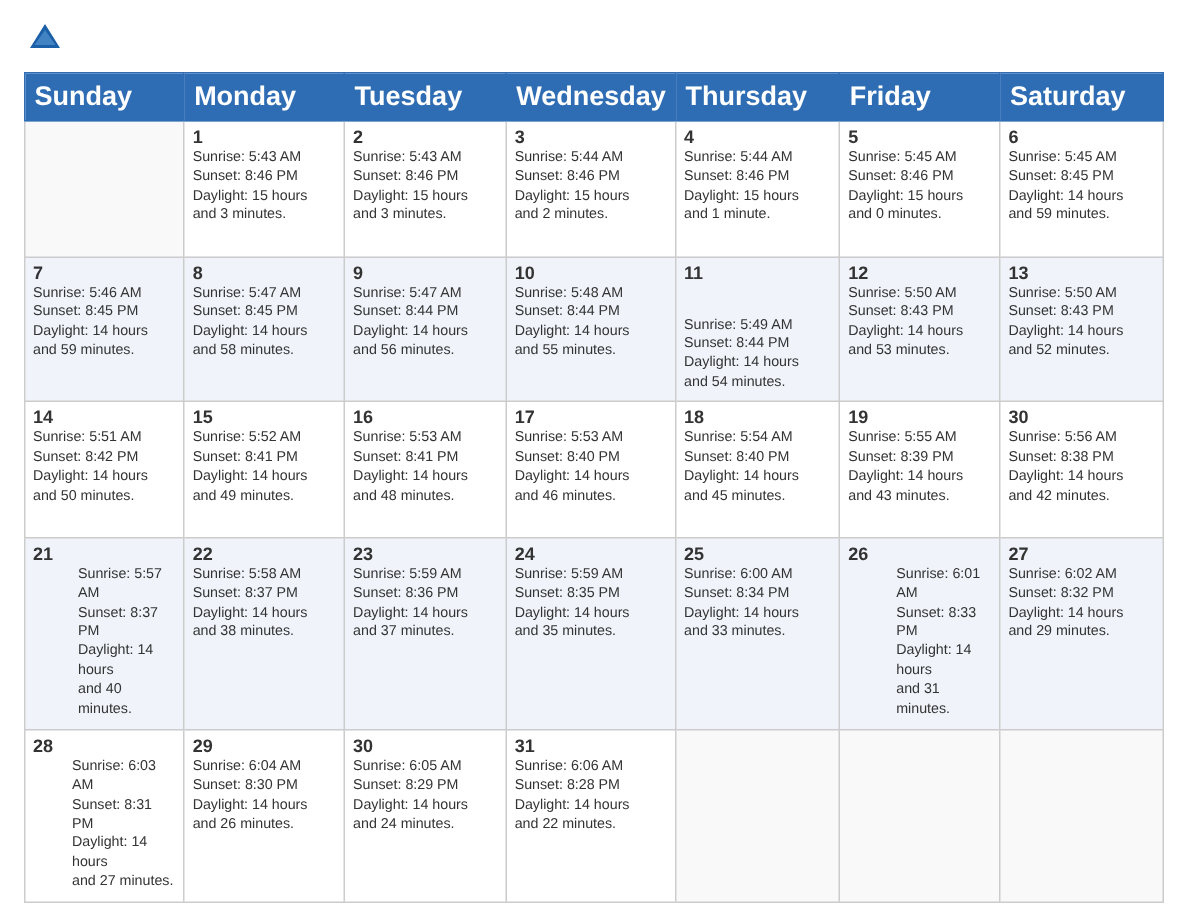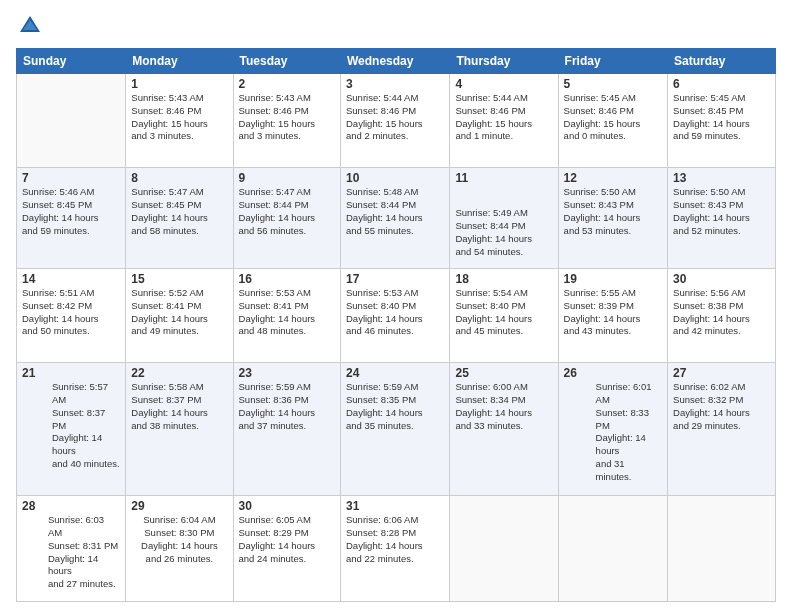--- a/index.html
+++ b/index.html
@@ -63,21 +63,21 @@
     .calendar-table {
       width: 100%;
       border-collapse: collapse;
       flex: 1;
     }
     .calendar-table th {
       background-color: #2e6db4;
       color: white;
       text-align: left;
       padding: 5px 6px;
-      font-size: 12px;
+      font-size: 18px;
       font-weight: bold;
       border: 1px solid #2e6db4;
     }
     .calendar-table td {
       border: 1px solid #ccc;
       vertical-align: top;
       padding: 3px 5px;
       width: 113px;
       height: 88px;
       background: #fff;
@@ -336,21 +336,21 @@
         <tr>
           <td>
             <span class="day-number">28</span>
             <div class="day-info" style="white-space: pre-line; margin-left: 26px;">Sunrise: 6:03 AM
 Sunset: 8:31 PM
 Daylight: 14 hours
 and 27 minutes.</div>
           </td>
           <td>
             <span class="day-number">29</span>
-            <div class="day-info" style="white-space: pre-line; text-align: center;">Sunrise: 6:04 AM
+            <div class="day-info" style="white-space: pre-line;">Sunrise: 6:04 AM
 Sunset: 8:30 PM
 Daylight: 14 hours
 and 26 minutes.</div>
           </td>
           <td>
             <span class="day-number">30</span>
             <div class="day-info" style="white-space: pre-line;">Sunrise: 6:05 AM
 Sunset: 8:29 PM
 Daylight: 14 hours
 and 24 minutes.</div>

